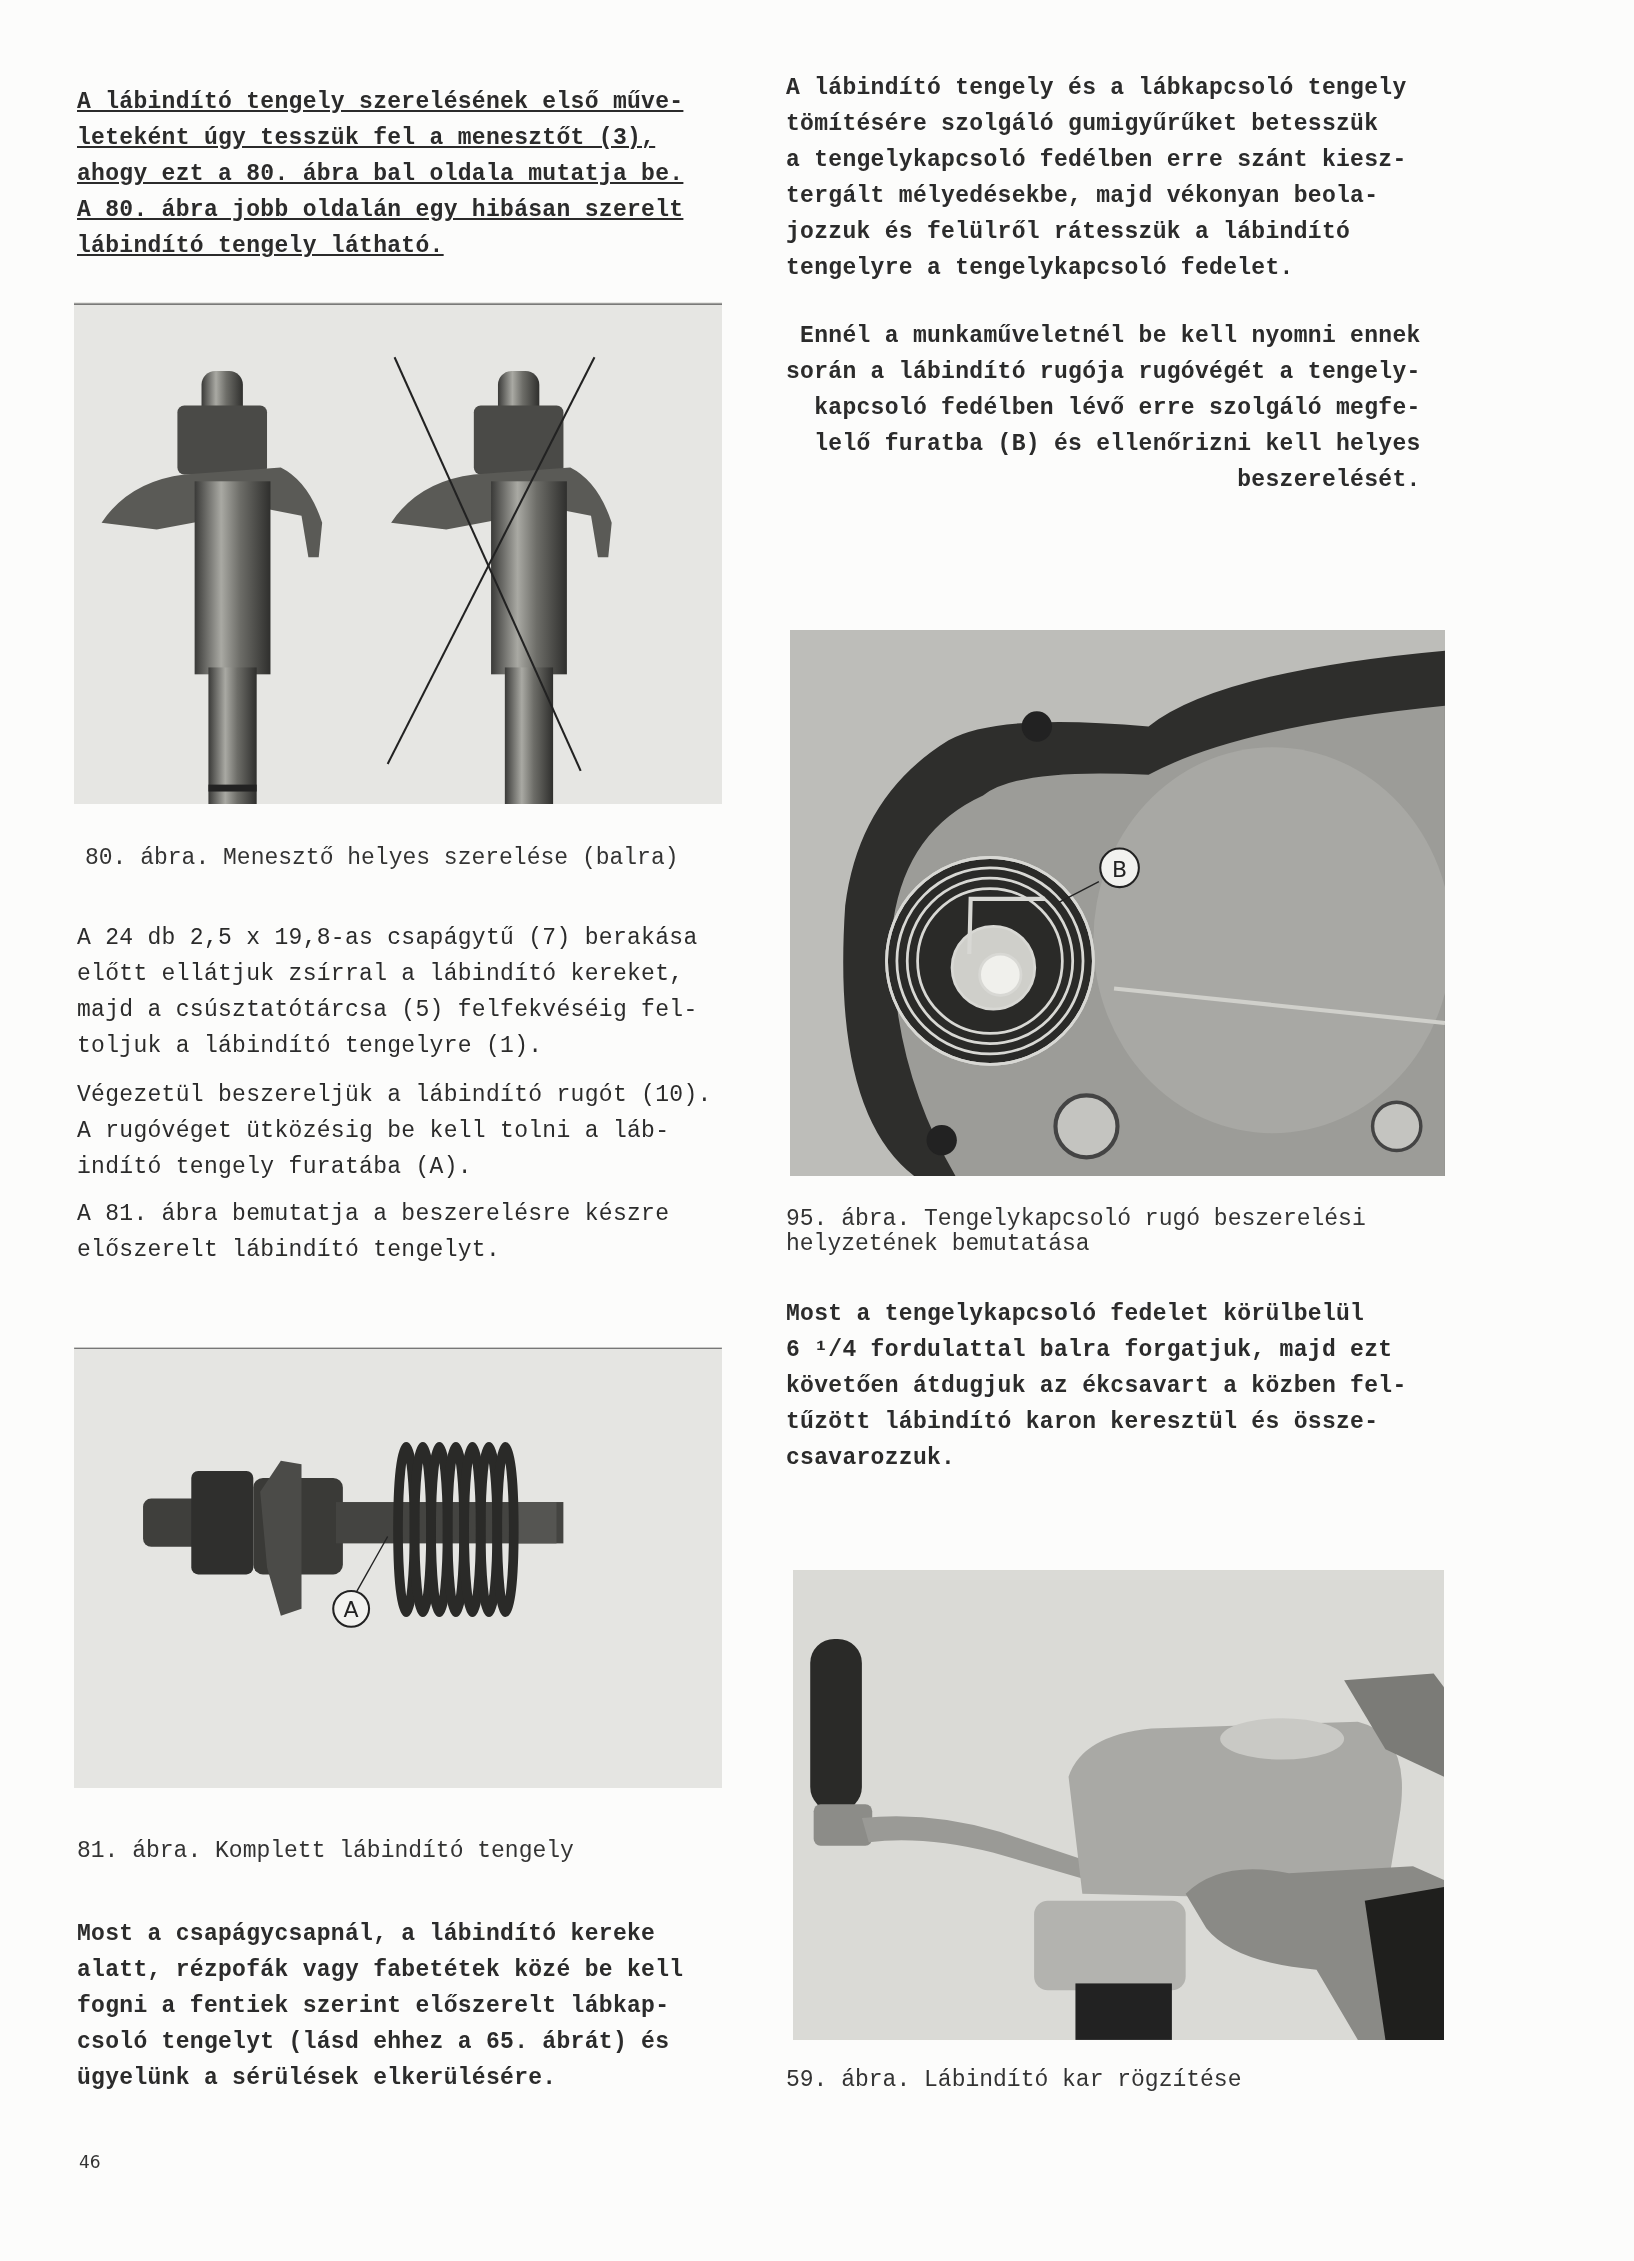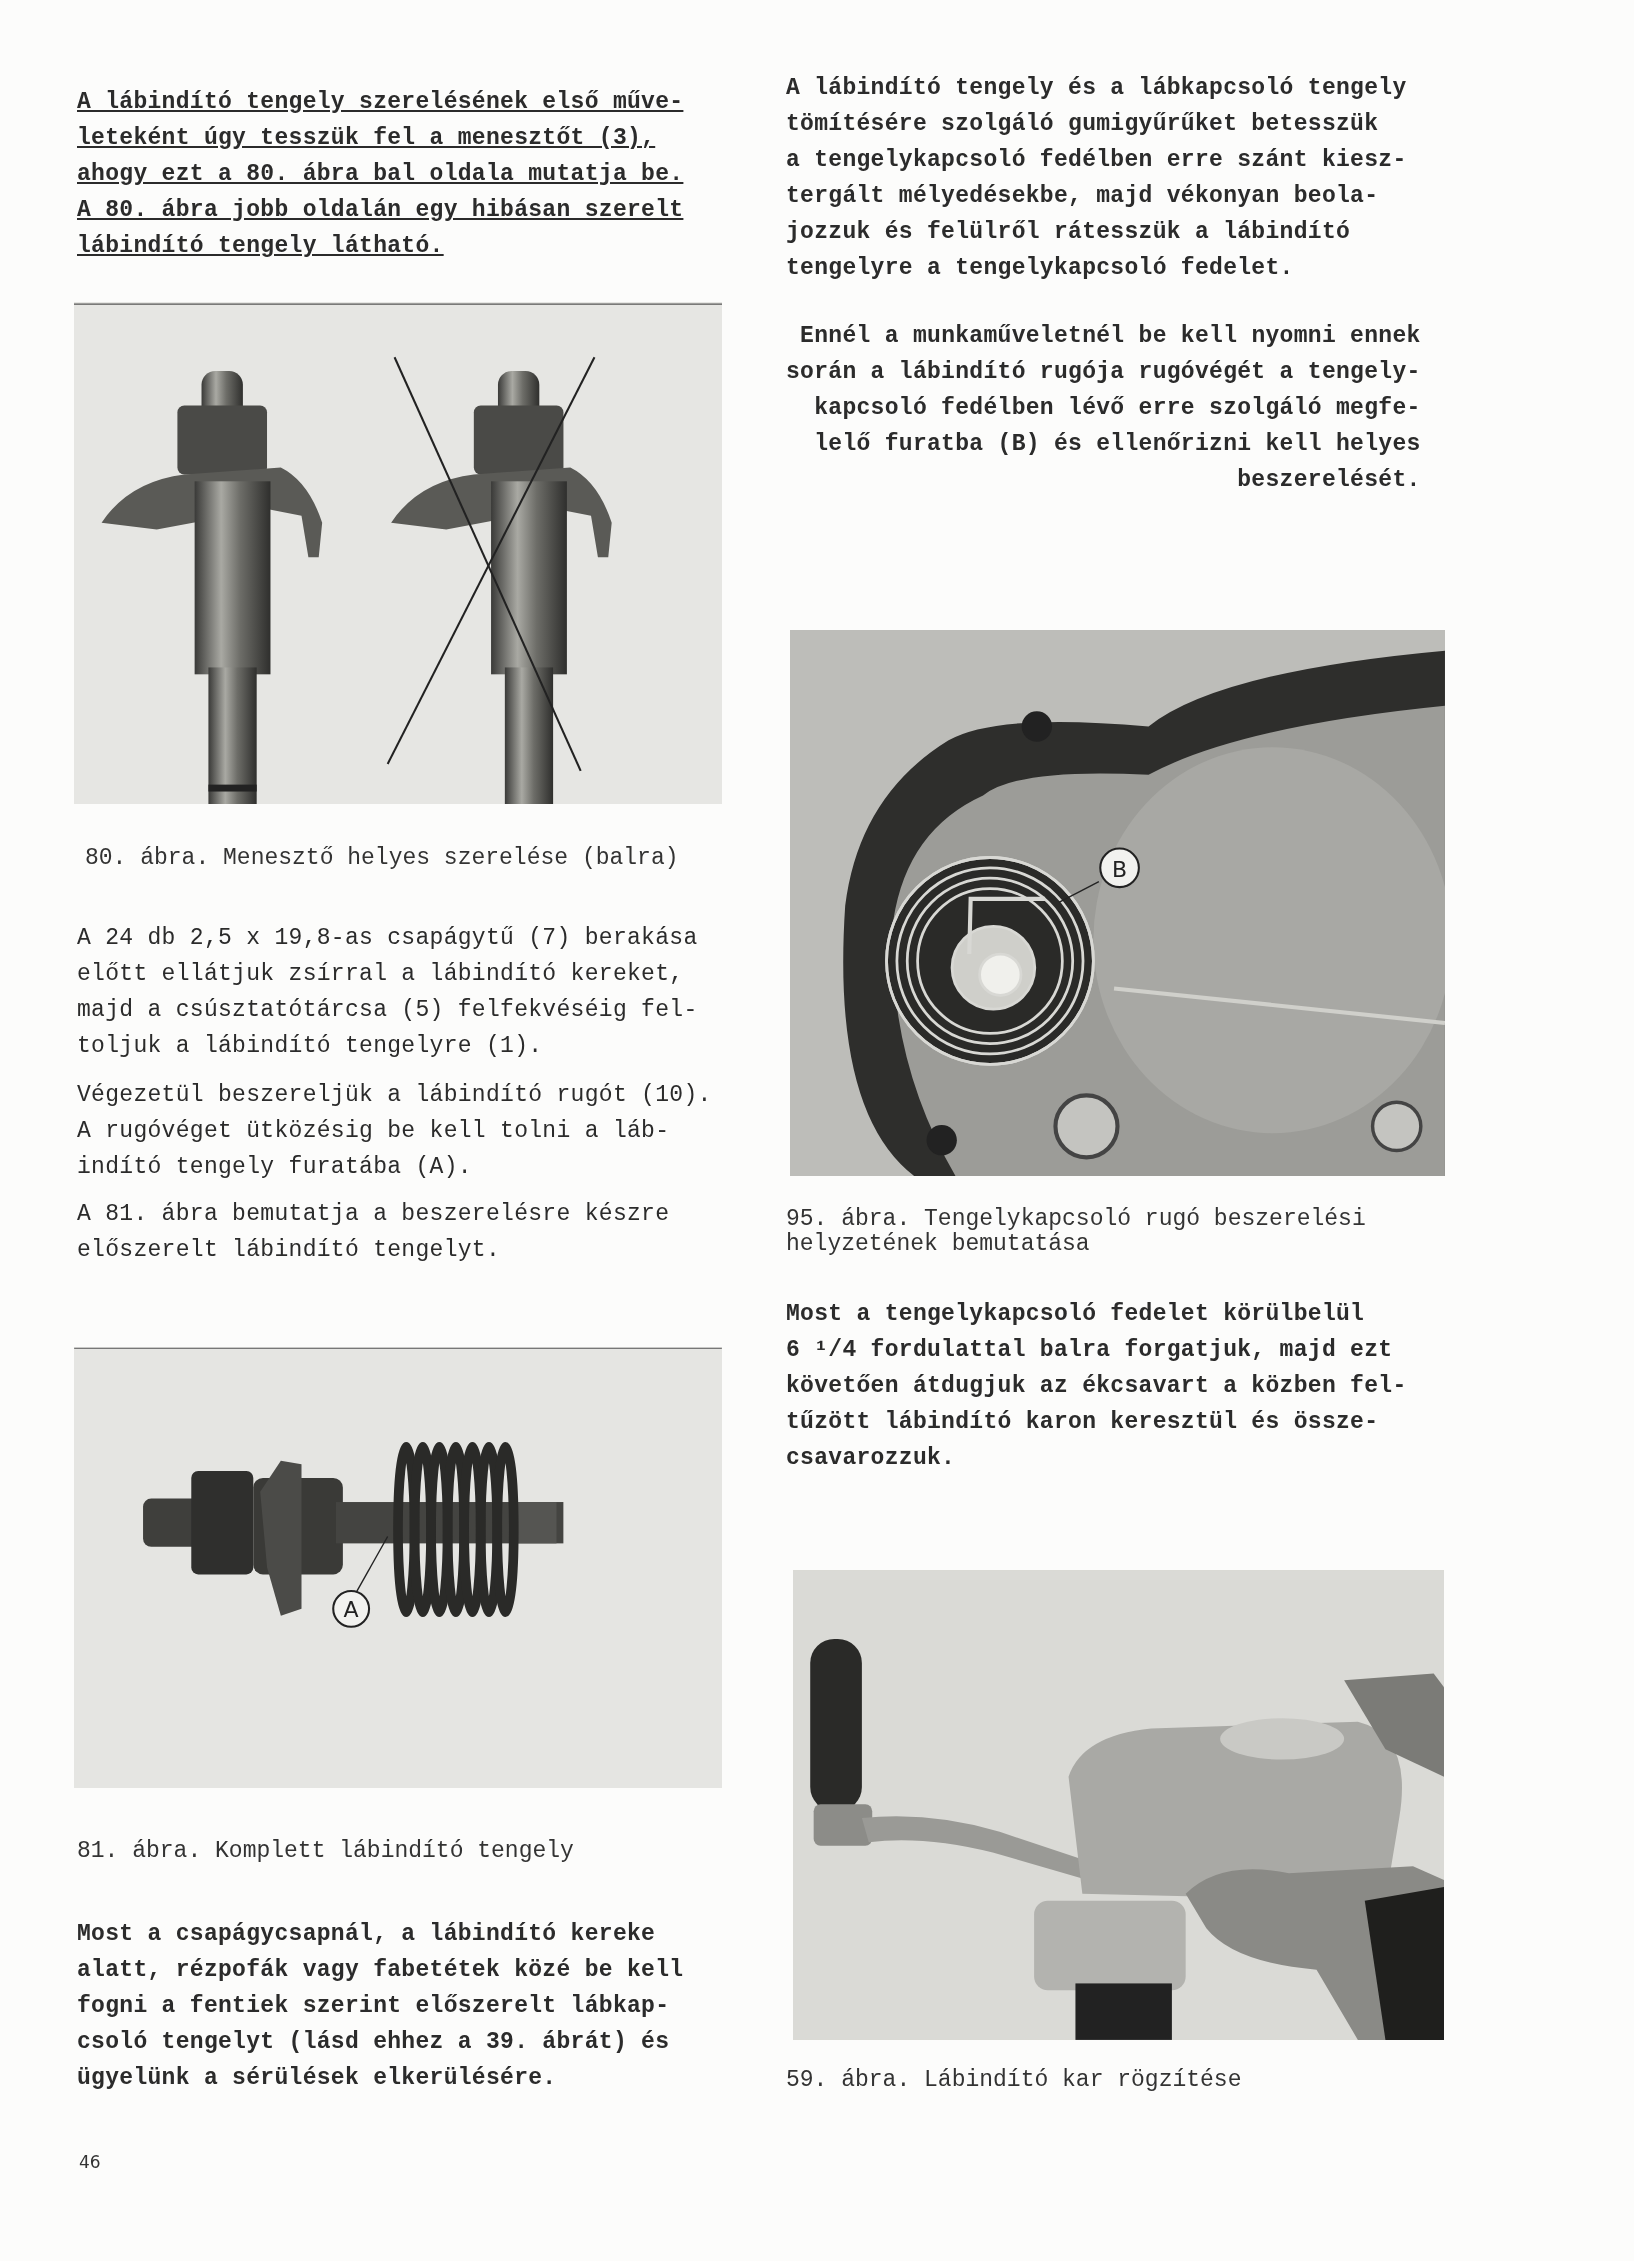--- a/index.html
+++ b/index.html
@@ -105,21 +105,21 @@
     <circle cx="402" cy="380" r="26" fill="#f2f2ef" stroke="#222" stroke-width="3"></circle>
     <text x="402" y="392" text-anchor="middle" font-size="32" font-family="DejaVu Sans, sans-serif" fill="#222">A</text>
   </svg>
 </div>
 
 <div class="caption" style="left:77px; top:1839px;text-align:center;">81. ábra. Komplett lábindító tengely</div>
 
 <div class="para" style="left:77px; top:1916px;">Most a csapágycsapnál, a lábindító kereke
 alatt, rézpofák vagy fabetétek közé be kell
 fogni a fentiek szerint előszerelt lábkap-
-csoló tengelyt (lásd ehhez a 39. ábrát) és
+csoló tengelyt (lásd ehhez a 65. ábrát) és
 ügyelünk a sérülések elkerülésére.</div>
 
 <div class="para" style="left:786px; top:70px;">A lábindító tengely és a lábkapcsoló tengely
 tömítésére szolgáló gumigyűrűket betesszük
 a tengelykapcsoló fedélben erre szánt kiesz-
 tergált mélyedésekbe, majd vékonyan beola-
 jozzuk és felülről rátesszük a lábindító
 tengelyre a tengelykapcsoló fedelet.</div>
 <div class="para" style="left:786px; top:318px;text-align:right;">Ennél a munkaműveletnél be kell nyomni ennek
 során a lábindító rugója rugóvégét a tengely-

